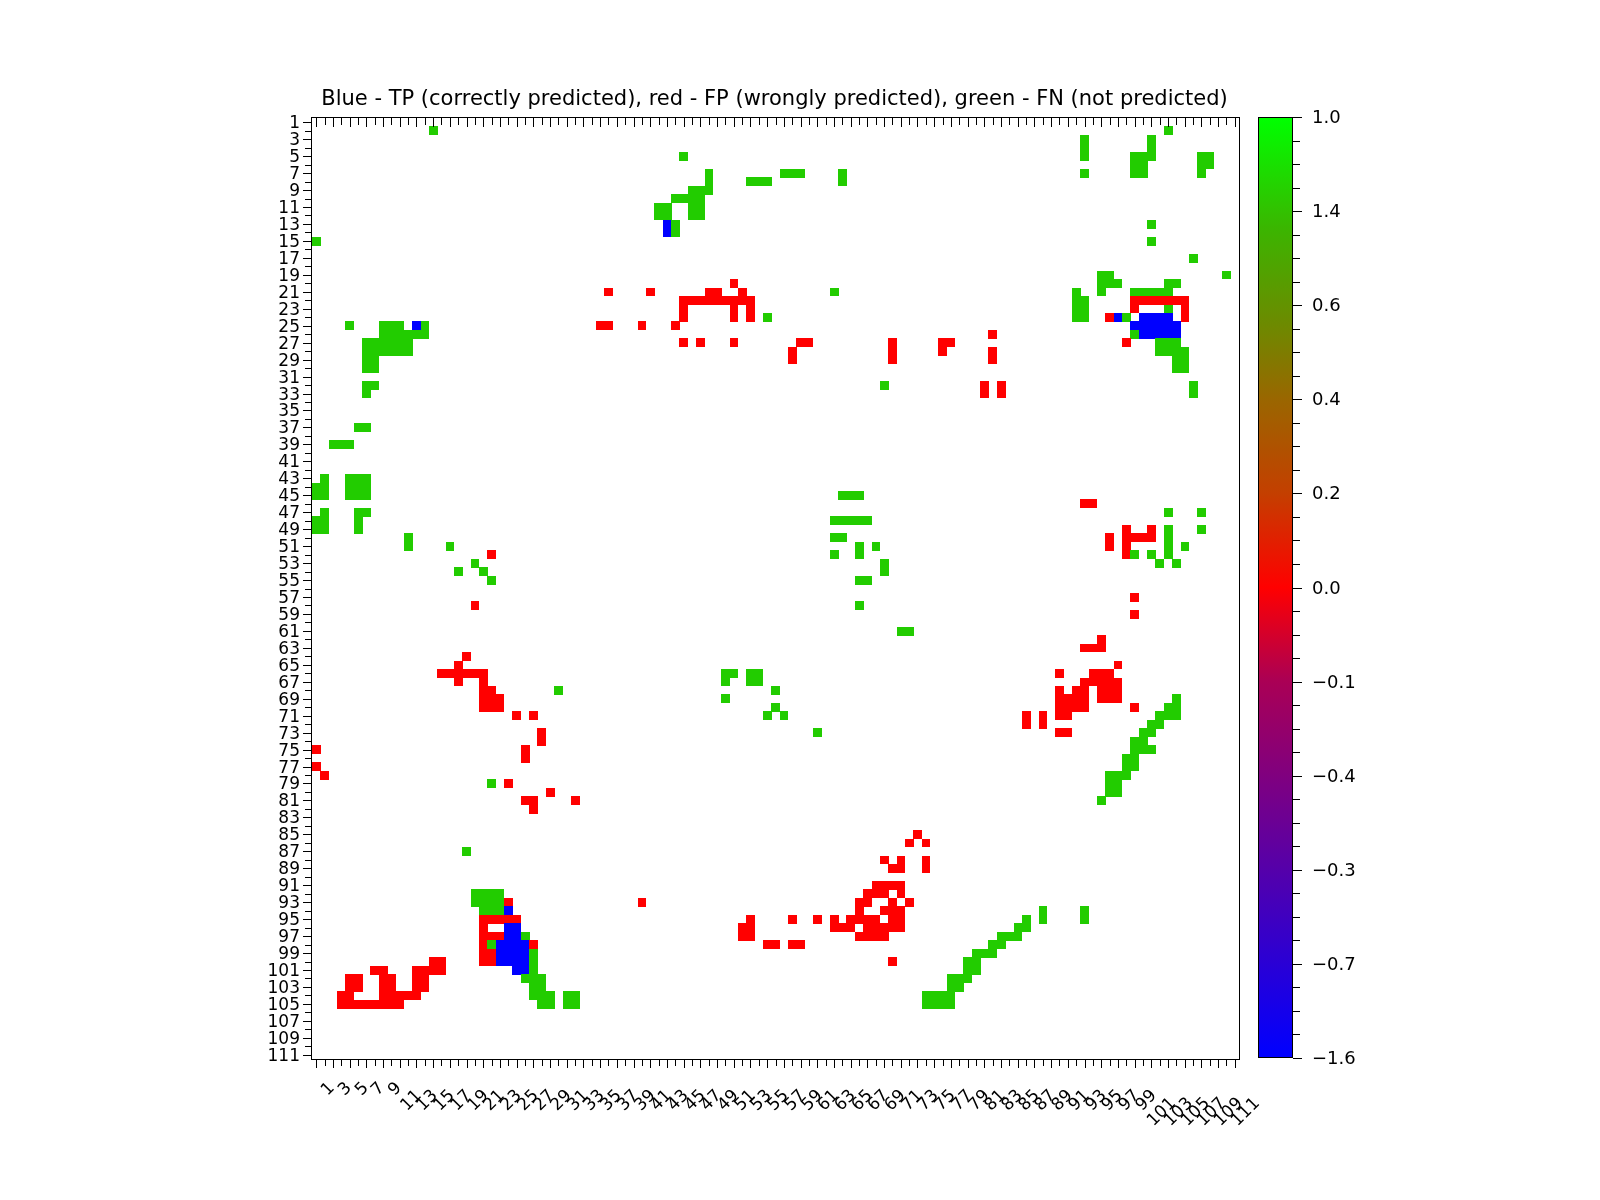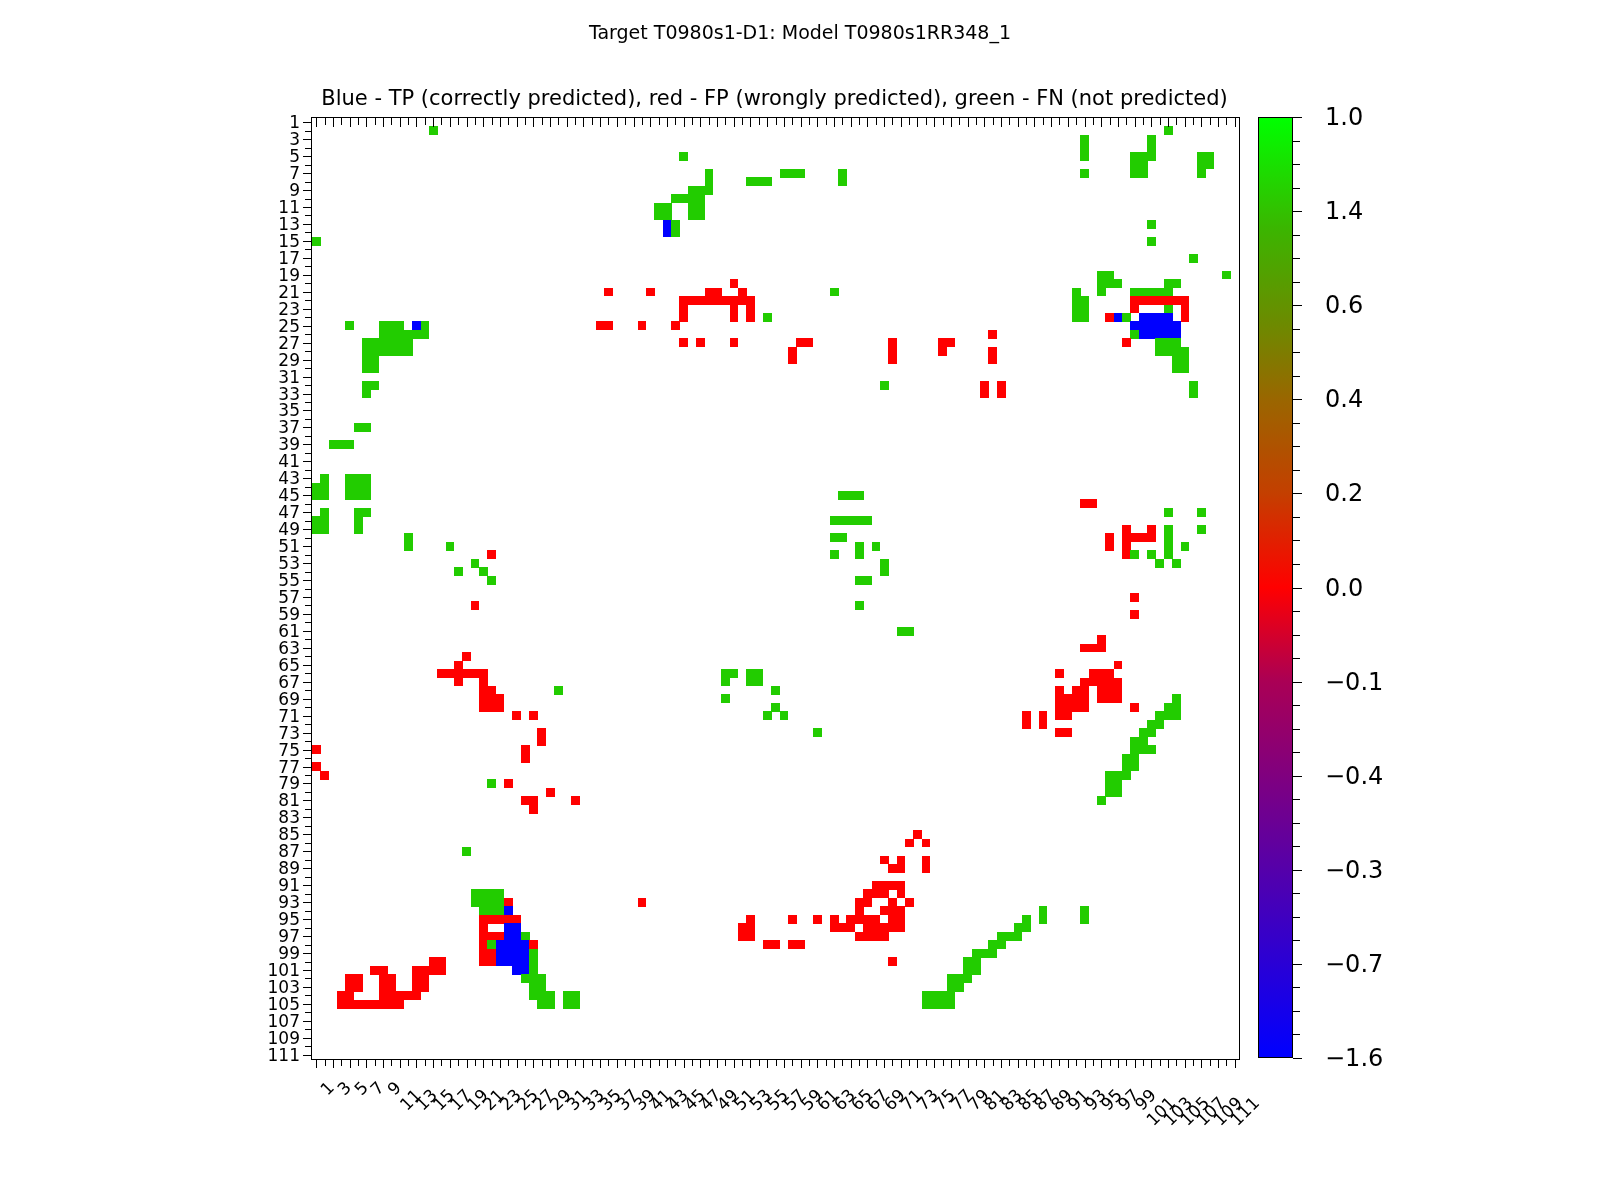--- a/index.html
+++ b/index.html
@@ -142,32 +142,31 @@
     position: absolute;
     left: 100%;
     width: 7px;
     height: 0;
     border-top: 1px solid #000;
   }
   .cbtick.major { width: 9px; }
   .cblabel {
     position: absolute;
     left: 100%;
-    margin-left: 32px;
-    font-size: 24px;
+    margin-left: 19px;
+    font-size: 18px;
     line-height: 18px;
     white-space: nowrap;
     transform: translateY(-50%);
   }
 </style>
 </head>
 <body>
 
 <div id="suptitle">
-  <span class="line">Target T0980s1-D1: Model T0980s1RR348_1</span>
 </div>
 
 <div id="axtitle">Blue - TP (correctly predicted), red - FP (wrongly predicted), green - FN (not predicted)</div>
 
 <div id="plot-frame">
   <div id="cell-layer">
       <div class="cell" style="left: 116.919px; top: 8.47748px; width: 8.75135px; height: 8.87748px; background: rgb(34, 204, 0);"></div>
       <div class="cell" style="left: 851.838px; top: 8.47748px; width: 8.75135px; height: 8.87748px; background: rgb(34, 204, 0);"></div>
       <div class="cell" style="left: 768.324px; top: 16.955px; width: 8.75135px; height: 8.87748px; background: rgb(34, 204, 0);"></div>
       <div class="cell" style="left: 835.135px; top: 16.955px; width: 8.75135px; height: 8.87748px; background: rgb(34, 204, 0);"></div>

